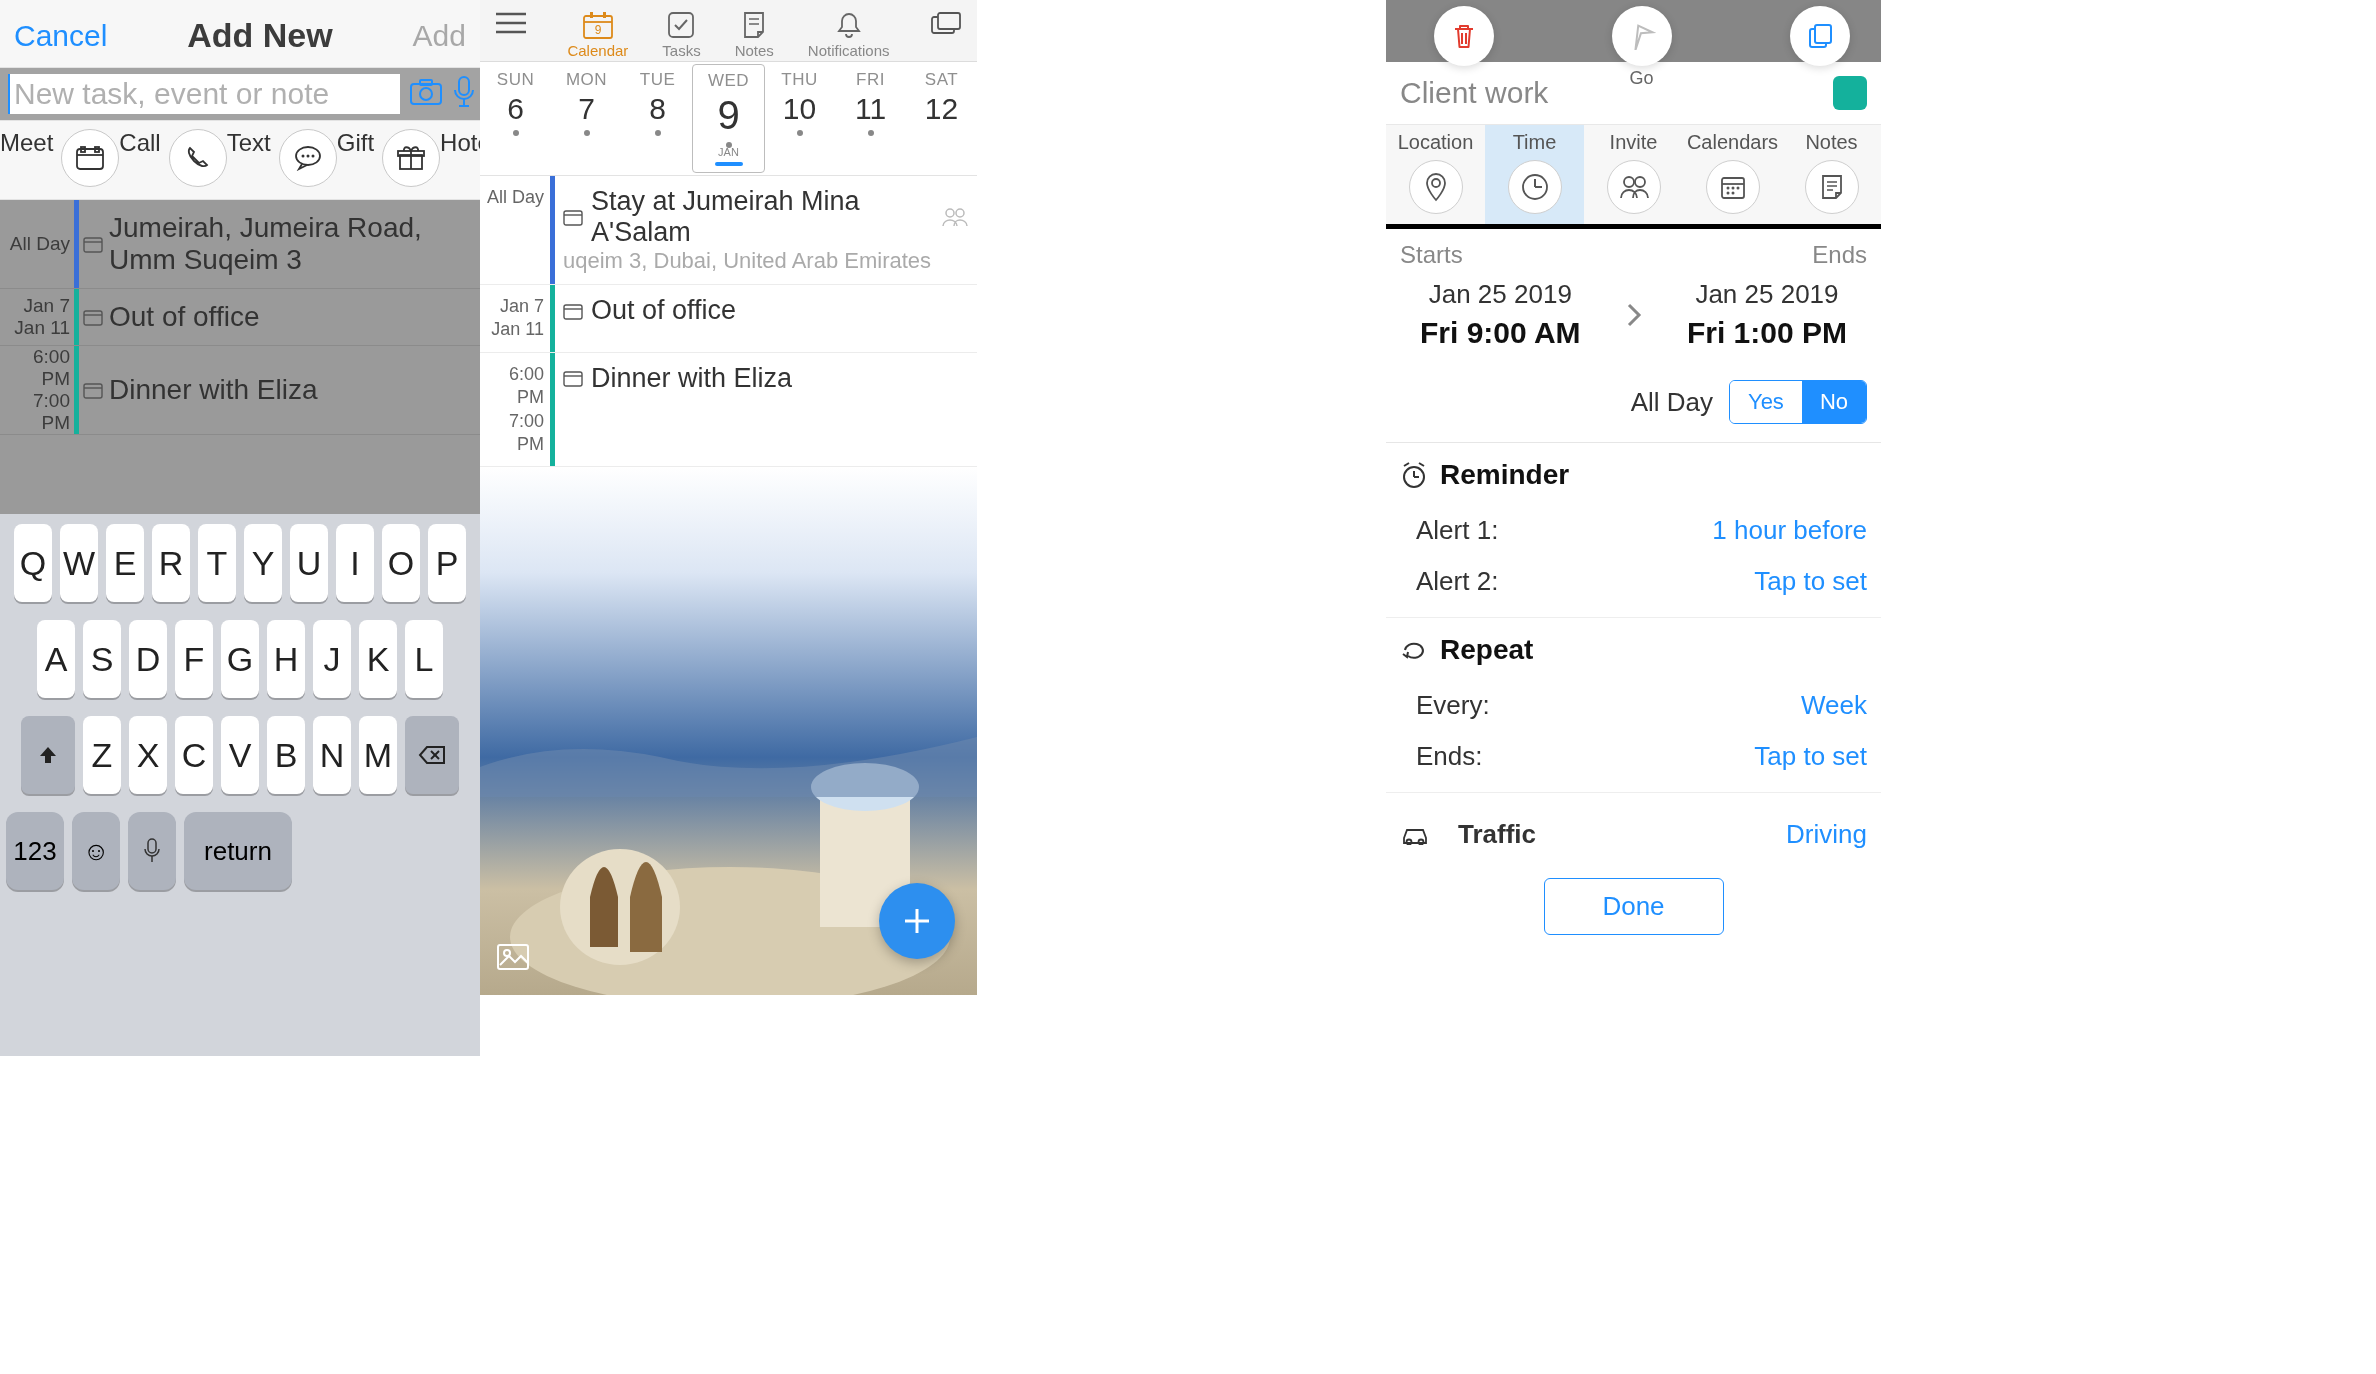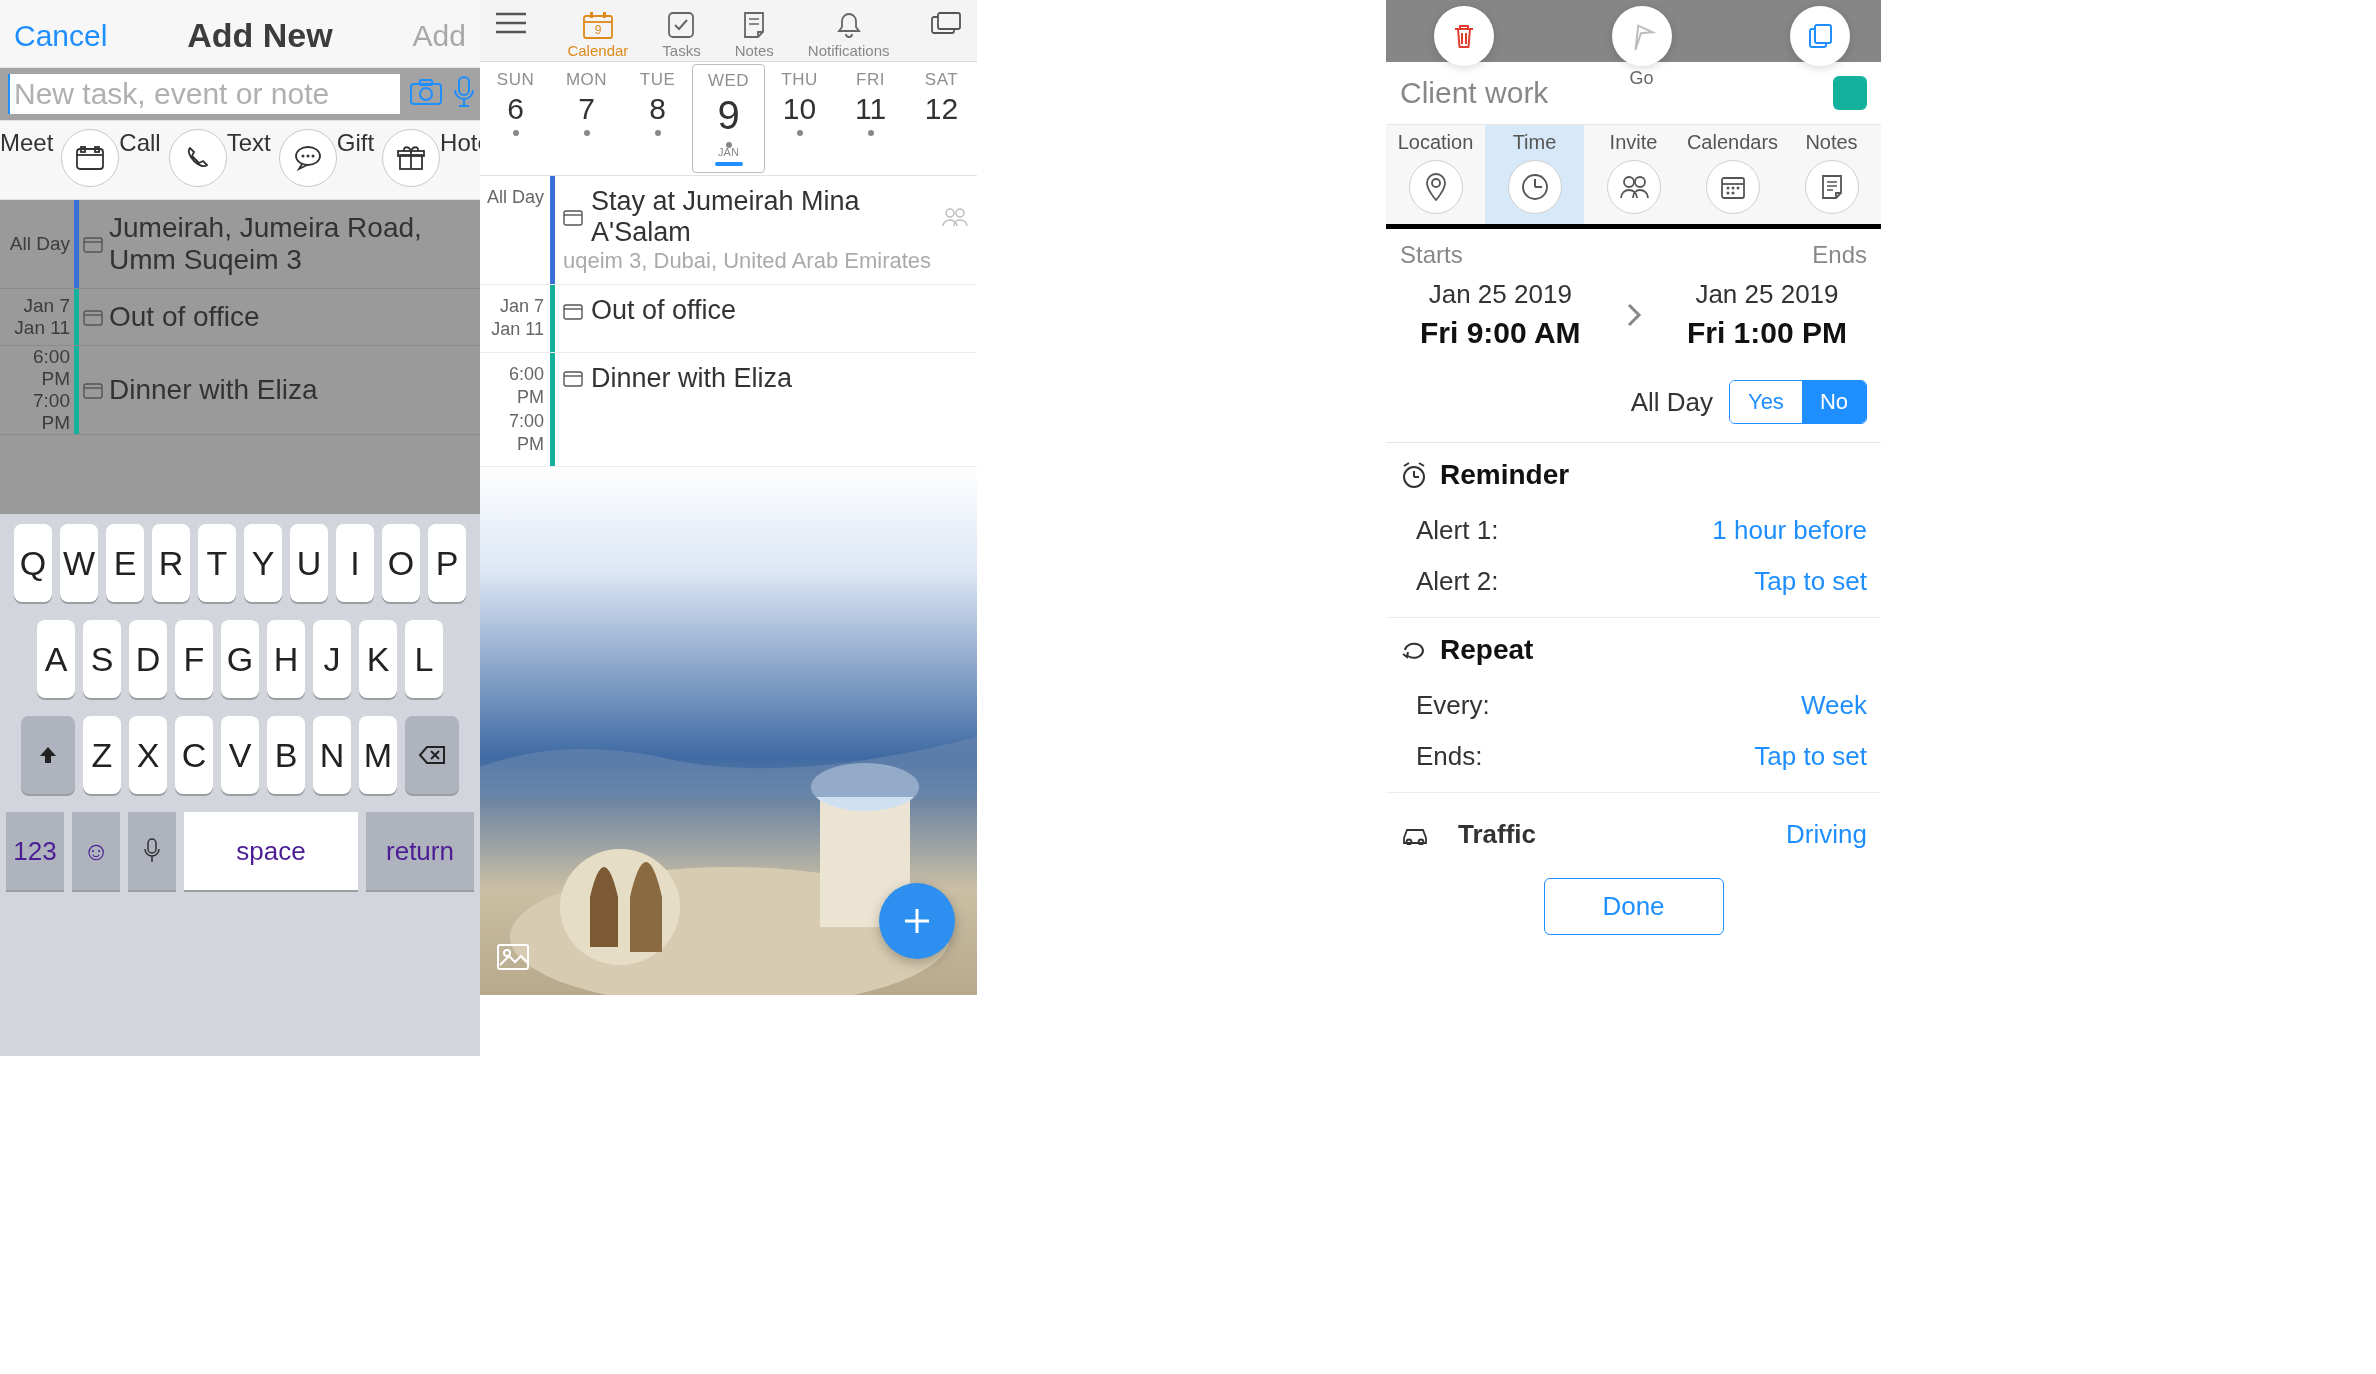--- a/index.html
+++ b/index.html
@@ -28,21 +28,21 @@
 .p1-row { display:flex; align-items:center; }
 .p1-row-times { width:74px; text-align:right; font-size:19px; color:#3c3c3c; padding-right:4px; }
 .p1-row-bar { width:5px; align-self:stretch; }
 .p1-row-content { flex:1; display:flex; align-items:center; gap:6px; padding:12px 4px; font-size:28px; color:#333; }
 .keyboard { background:#d2d5db; height:542px; padding:10px 6px 6px 6px; }
 .krow { display:flex; justify-content:center; gap:8px; margin-bottom:18px; }
 .key { background:#fff; border-radius:8px; box-shadow:0 2px 0 #9b9da2; height:78px; width:38px; display:flex; align-items:center; justify-content:center; font-size:34px; color:#222; }
 .key.shift, .key.back { background:#aeb3bd; width:54px; }
 .krow3 { padding:0 4px; }
 .kbot { display:flex; gap:8px; }
-.kfn { background:#aeb3bd; border-radius:0; box-shadow:0 2px 0 #9b9da2; height:78px; display:flex; align-items:center; justify-content:center; font-size:26px; color:#4c1d95; }
+.kfn { background:#aeb3bd; border-radius:12px; box-shadow:0 2px 0 #9b9da2; height:78px; display:flex; align-items:center; justify-content:center; font-size:26px; color:#000000; }
 .k123{width:58px;} .kemo{width:48px;} .kmic{width:48px;} .kspace{flex:1; background:#fff;} .kret{width:108px; background:#aeb3bd;}
 
 
 .p2-top { background:#f4f4f4; border-bottom:1px solid #dcdcdc; }
 .p2-top-row { display:flex; align-items:flex-start; justify-content:space-between; padding:10px 14px 2px 14px; }
 .p2-tabs { display:flex; gap:34px; }
 .p2-tab { display:flex; flex-direction:column; align-items:center; gap:2px; }
 .p2-tab-label { font-size:15px; color:#888; }
 .p2-tab.active .p2-tab-label { color:#dd8a1a; }
 .p2-week { display:flex; background:#fff; border-bottom:1px solid #e3e3e3; }
@@ -285,21 +285,20 @@
     <div class="kbot">
       <div class="kfn k123">123</div>
       <div class="kfn kemo">☺</div>
       <div class="kfn kmic">
         <svg width="18" height="26" viewBox="0 0 18 26">
             <rect x="5" y="1" width="8" height="14" rx="4" fill="none" stroke="#333" stroke-width="1.5"></rect>
             <path d="M2 11a7 7 0 0 0 14 0" fill="none" stroke="#333" stroke-width="1.5"></path>
             <line x1="9" y1="18" x2="9" y2="24" stroke="#333" stroke-width="1.5"></line>
           </svg>
       </div>
-      <div class="kfn kspace">space</div>
       <div class="kfn kret">return</div>
     </div>
   </div>
 </div>
 
 <div class="pane pane2">
   <div class="p2-top">
     <div class="p2-top-row">
       <span>
         <svg width="34" height="26">

